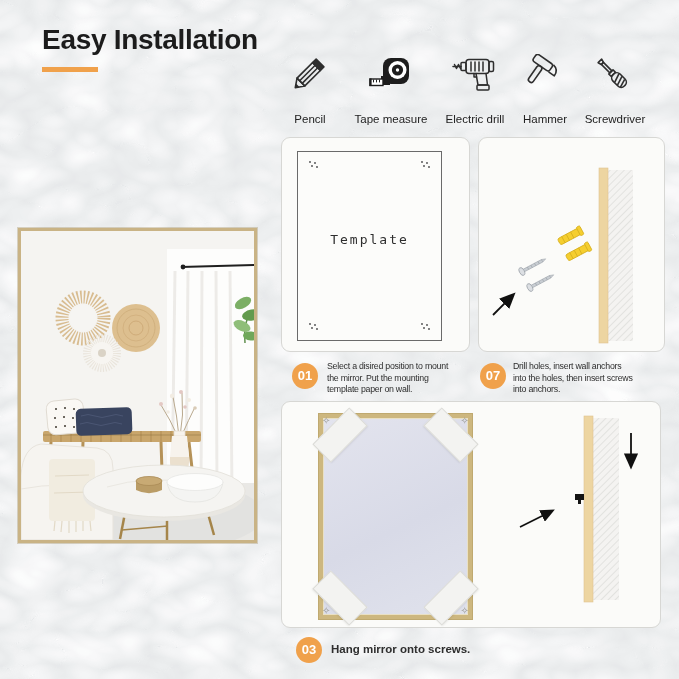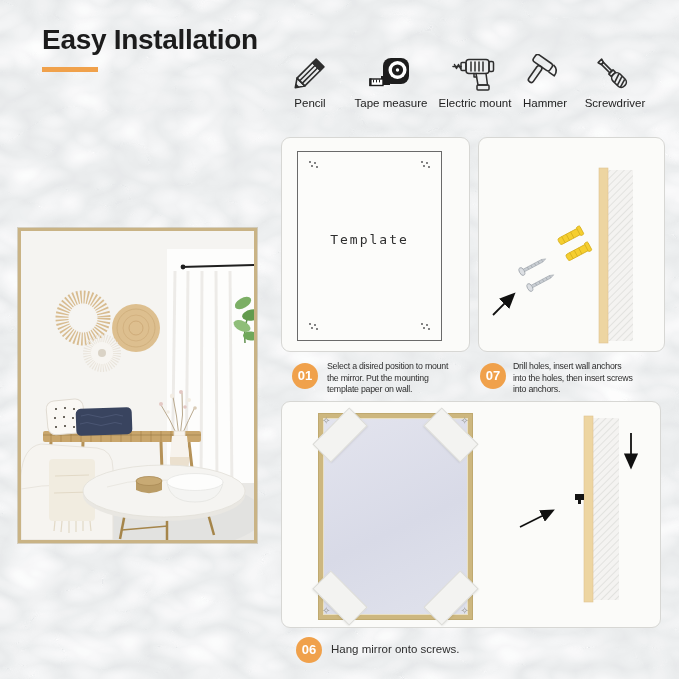--- a/index.html
+++ b/index.html
@@ -15,21 +15,21 @@
   .bg{position:absolute;left:0;top:0;width:679px;height:679px;}
 
   .page-title{position:absolute;left:42px;top:24px;font-size:28px;font-weight:bold;
     letter-spacing:-0.3px;color:#1c1c1c;}
   .title-underline{position:absolute;left:42px;top:67px;width:56px;height:5px;
     background:var(--accent-orange);}
 
   
   .tool{position:absolute;top:54px;width:92px;text-align:center;}
   .tool svg{display:block;margin:0 auto;}
-  .tool-label{margin-top:1px;font-size:11.5px;color:#222;}
+  .tool-label{margin-top:17px;font-size:11.5px;color:#222;}
 
   
   .photo{position:absolute;left:18px;top:228px;width:239px;height:315px;
     border:3px solid #C9B385;background:#F5F4F1;box-shadow:0 0 0 1px rgba(160,140,95,.35);}
   .photo svg{display:block;}
 
   
   .panel{position:absolute;background:#FBFBF9;border:1px solid #D7D7D4;border-radius:9px;}
   .panel-1{left:281px;top:137px;width:189px;height:215px;}
   .panel-2{left:478px;top:137px;width:187px;height:215px;}
@@ -39,21 +39,21 @@
     background:#FCFCFA;border:1px solid #6A6A6A;}
   .template-label{position:absolute;left:0;right:0;top:80px;text-align:center;
     font-family:"DejaVu Sans Mono",monospace;font-size:13px;letter-spacing:2px;color:#2e2e2e;}
 
   
   .step-circle{position:absolute;width:26px;height:26px;border-radius:50%;
     background:var(--accent-orange);color:#fff;font-size:13px;font-weight:bold;
     text-align:center;line-height:26px;}
   .step-text{position:absolute;font-size:8.8px;font-weight:normal;color:#2e2e2e;
     line-height:1.32;letter-spacing:-0.25px;white-space:pre;}
-  .step-text-big{position:absolute;font-size:11.5px;font-weight:normal;color:#2e2e2e;white-space:pre;}
+  .step-text-big{position:absolute;font-size:11.5px;font-weight:bold;color:#2e2e2e;white-space:pre;}
 
   
   .mirror{position:absolute;left:37px;top:12px;width:153px;height:205px;
     border:4px solid var(--frame-gold);
     background:linear-gradient(155deg,#E3E4EE 0%,#D8DAE7 55%,#E0E2EC 100%);
     box-shadow:inset 0 0 0 1px #E9E0C4, 0 0 0 1px #BFA970;}
   .pad{position:absolute;width:52px;height:26px;background:#F3F3F1;border:1px solid #DBDBD7;
     box-shadow:0 1px 2px rgba(0,0,0,.08);}
   .pad-tl{left:-9px;top:4px;transform:rotate(-45deg);}
   .pad-tr{right:-9px;top:4px;transform:rotate(45deg);}
@@ -141,21 +141,21 @@
         <line x1="19" y1="8" x2="19" y2="17"></line>
         <line x1="23" y1="8" x2="23" y2="17"></line>
         <line x1="27" y1="8" x2="27" y2="17"></line>
         <line x1="31" y1="8" x2="31" y2="17"></line>
         <rect x="37" y="7.5" width="4.5" height="10" rx="1.5"></rect>
         <path d="M24 19.5 L26 31 L35.5 31 L34 19.5"></path>
         <path d="M22 19.5 v3.5 h2.5"></path>
         <rect x="25" y="31" width="12" height="5" rx="1"></rect>
       </g>
     </svg>
-    <div class="tool-label">Electric mount</div>
+    <div class="tool-label">Electric drill</div>
   </div>
 
   <div class="tool" style="left:499px">
     <svg width="44" height="42" viewBox="0 0 44 42">
       <g transform="rotate(35 22 16)" fill="none" stroke="#2e2e2e" stroke-width="1.6" stroke-linejoin="round">
         <rect x="6" y="7" width="20" height="8.5" rx="2.5"></rect>
         <path d="M26 7 q7 1 7 8.5 l-7 0"></path>
         <rect x="13.5" y="15.5" width="5.5" height="19" rx="2.5"></rect>
       </g>
     </svg>
@@ -416,16 +416,16 @@
       <div class="pad pad-tr"></div>
       <div class="pad pad-bl"></div>
       <div class="pad pad-br"></div>
       <span class="sparkle sp-tl">✧</span>
       <span class="sparkle sp-tr">✧</span>
       <span class="sparkle sp-bl">✧</span>
       <span class="sparkle sp-br">✧</span>
     </div>
   </div>
 
-  <div class="step-circle" style="left:296px;top:637px">06</div>
+  <div class="step-circle" style="left:296px;top:637px">03</div>
   <div class="step-text-big" style="left:331px;top:643px">Hang mirror onto screws.</div>
 
 </div>
 
 </body></html>

